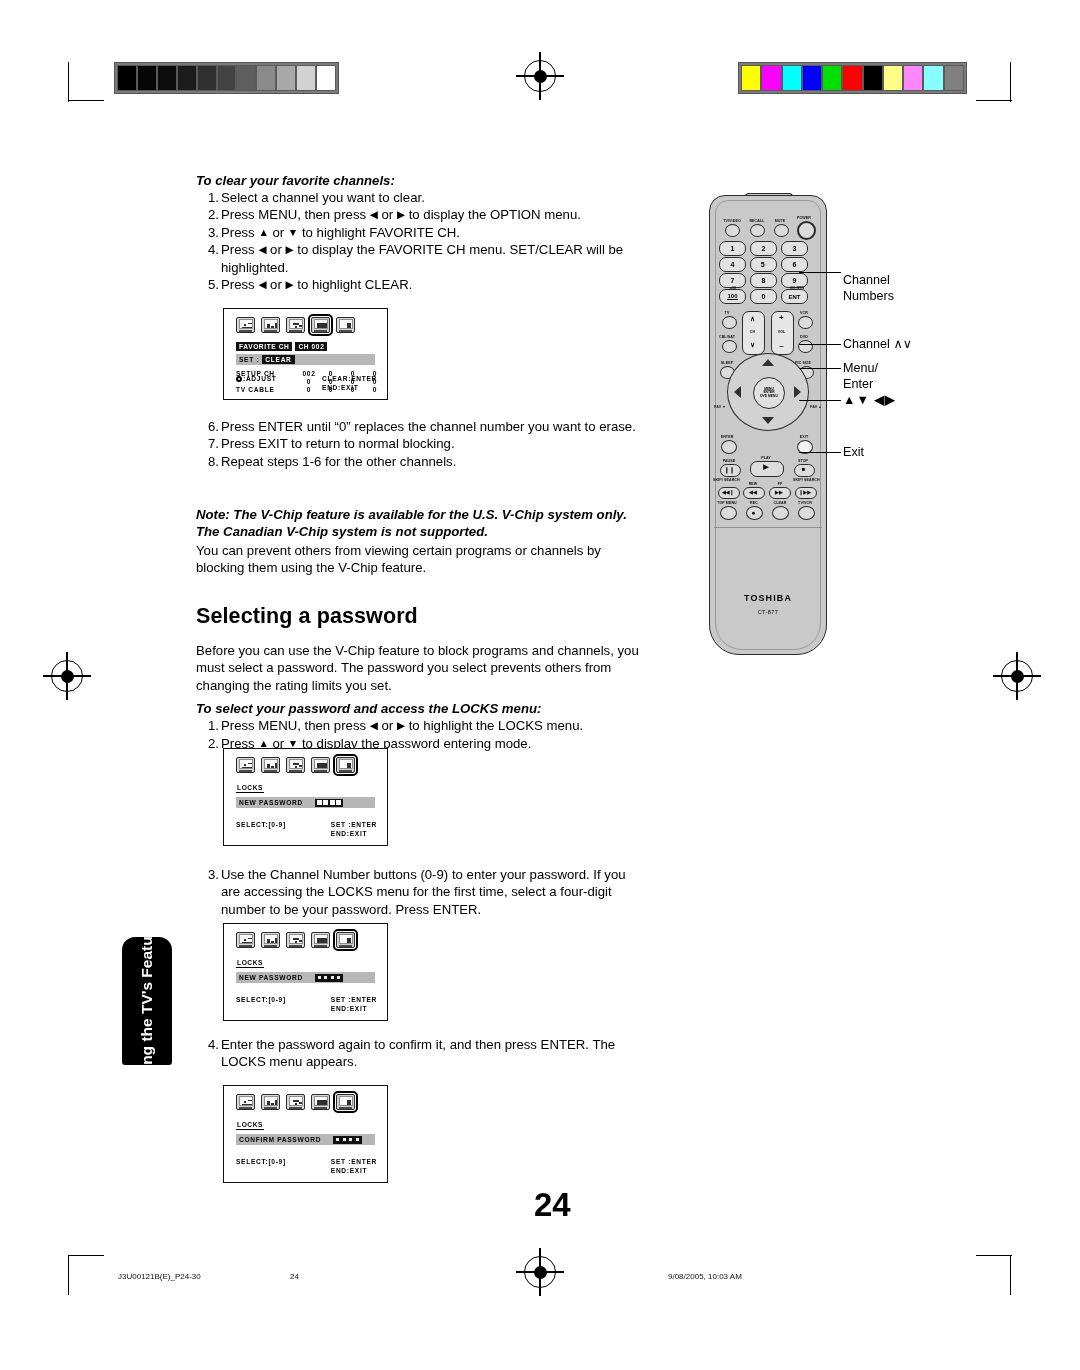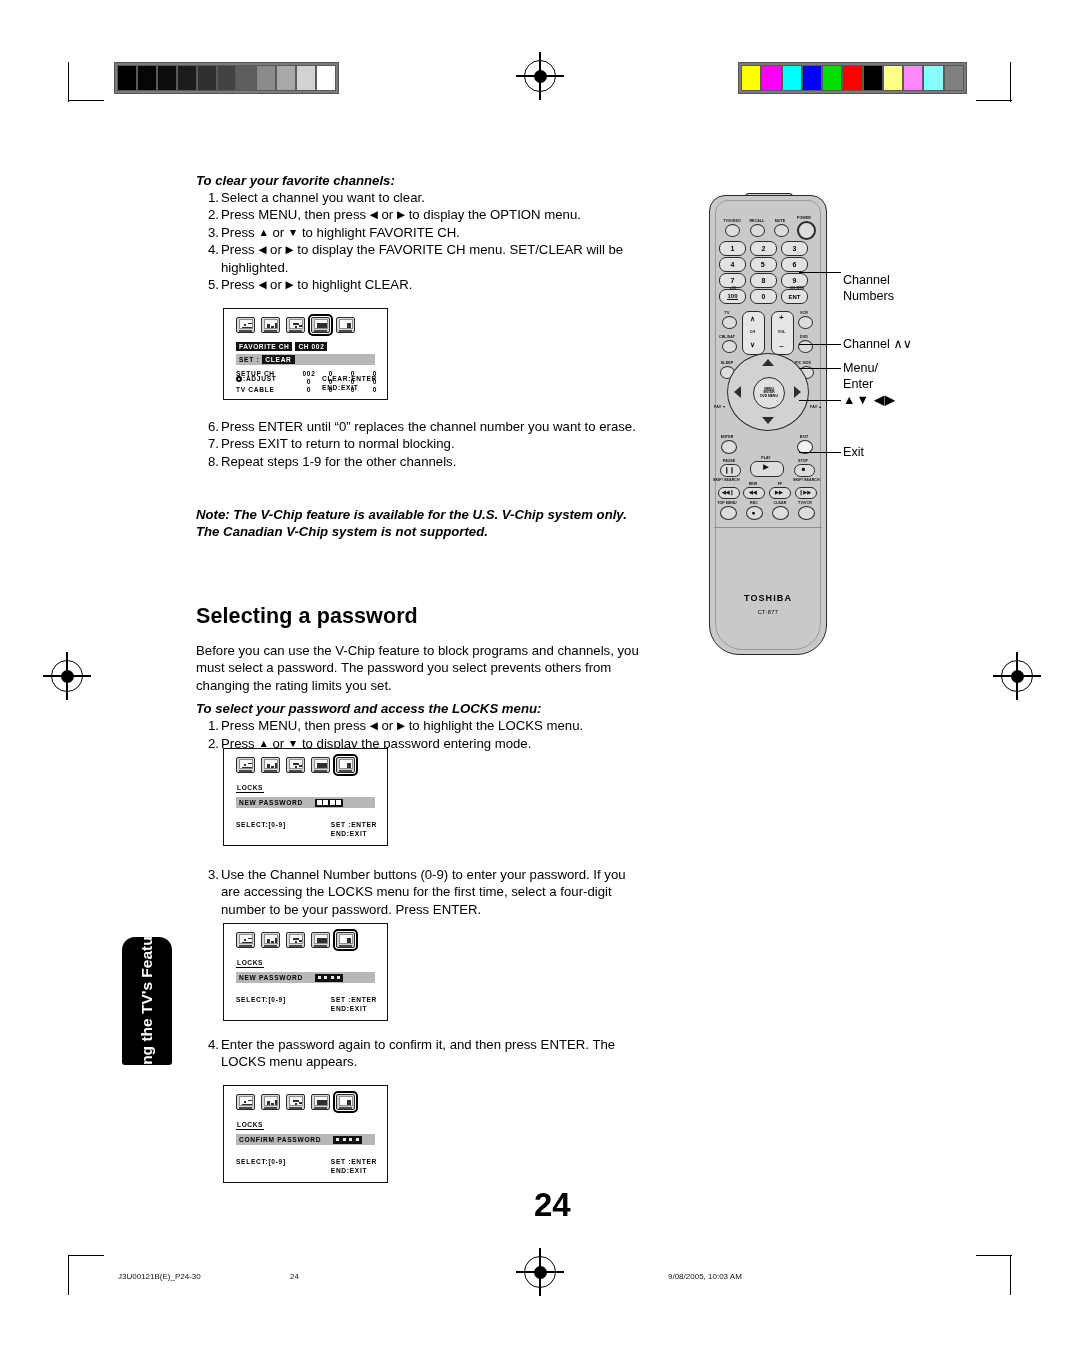--- a/index.html
+++ b/index.html
@@ -153,26 +153,27 @@
         <li><span class="n">3.</span><span>Press <span class="arw">▲</span> or <span class="arw">▼</span> to highlight FAVORITE CH.</span></li>
         <li><span class="n">4.</span><span>Press <span class="arw">◀</span> or <span class="arw">▶</span> to display the FAVORITE CH menu. SET/CLEAR will be highlighted.</span></li>
         <li><span class="n">5.</span><span>Press <span class="arw">◀</span> or <span class="arw">▶</span> to highlight CLEAR.</span></li>
       </ol>
   </div>
 
   <div class="col" style="top:418px;">
     <ol class="steps" id="steps-b">
         <li><span class="n">6.</span><span>Press ENTER until “0” replaces the channel number you want to erase.</span></li>
         <li><span class="n">7.</span><span>Press EXIT to return to normal blocking.</span></li>
-        <li><span class="n">8.</span><span>Repeat steps 1-9 for the other channels.</span></li>
+        <li><span class="n">8.</span><span>Repeat steps 1-6 for the other channels.</span></li>
       </ol>
   </div>
 
   <div class="col" style="top:493px;">
     <div class="h-bold" style="margin-top:13px;">Note: The V-Chip feature is available for the U.S. V-Chip system only. The Canadian V-Chip system is not supported.</div>
+    <div class="p" style="margin-top:2px;">You can prevent others from viewing certain programs or channels by blocking them using the V-Chip feature.</div>
   </div>
 
   <div class="col" style="top:604px;">
     <div class="h1">Selecting a password</div>
     <div class="p" style="margin-top:13px;">Before you can use the V-Chip feature to block programs and channels, you must select a password. The password you select prevents others from changing the rating limits you set.</div>
     <div class="h-bold" style="margin-top:6px;">To select your password and access the LOCKS menu:</div>
     <ol class="steps" id="steps-c">
         <li><span class="n">1.</span><span>Press MENU, then press <span class="arw">◀</span> or <span class="arw">▶</span> to highlight the LOCKS menu.</span></li>
         <li><span class="n">2.</span><span>Press <span class="arw">▲</span> or <span class="arw">▼</span> to display the password entering mode.</span></li>
       </ol>

